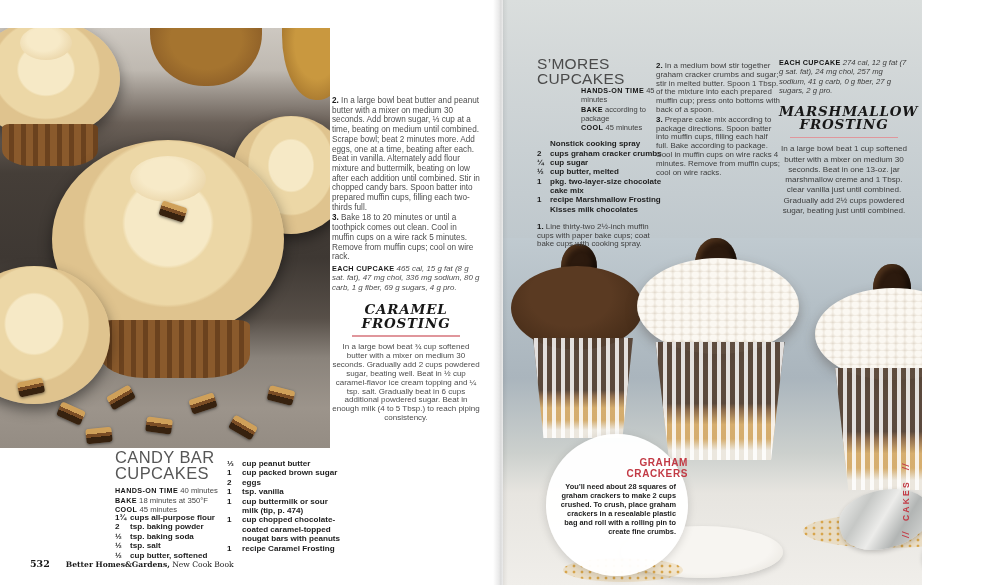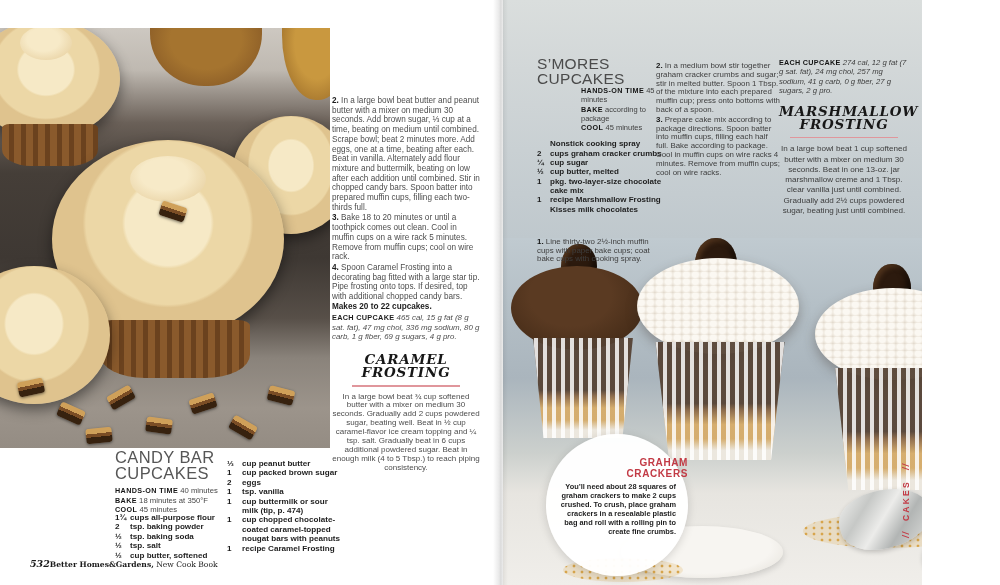--- a/index.html
+++ b/index.html
@@ -44,40 +44,40 @@
   .meta-row b{font-size:7.2px;letter-spacing:0.4px;color:#141414;}
 
   .ing-col{width:114px;}
   .ing-col1{left:115px;top:513px;}
   .ing-col2{left:227px;top:459px;}
   .ing-row{display:flex;font-size:8.1px;line-height:9.4px;font-weight:bold;color:#1e1e1e;}
   .ing-amt{flex:0 0 15px;}
   .ing-txt{flex:1;}
 
   .footer{left:30px;top:558px;font-family:"DejaVu Serif",serif;font-size:7.6px;color:#1a1a1a;}
-  .footer b{font-size:9.5px;margin-right:0;font-style:italic;}
+  .footer b{font-size:9.5px;margin-right:16px;}
   .footer .bt{font-weight:bold;}
   .footer .bs{font-style:normal;}
 
   
   .page-right{left:503px;top:0;width:419px;height:585px;overflow:hidden;
     background:linear-gradient(180deg,#dadedd 0,#d2d7d8 70px,#c9d0d3 150px,#bfc8cd 238px);}
   .rcol{position:absolute;}
   .rcol1{left:34px;top:56px;width:125px;}
   .rcol2{left:153px;top:62px;width:125px;}
   .rcol3{left:276px;top:58px;width:130px;}
   .recipe-title-r{font-size:15.5px;line-height:15px;font-weight:400;letter-spacing:0.3px;color:#4b4b4b;}
   .meta-r .meta-row{font-size:7.5px;line-height:9.3px;color:#3f3f3f;padding-left:44px;}
   .ing-list{margin-top:7px;}
   .ing-list .ing-row{font-size:8px;line-height:9.3px;}
   .ing-list .ing-amt{flex:0 0 13px;}
   .noamt{padding-left:13px;}
   .rstep{margin:0 0 1px 0;font-size:7.9px;line-height:8.8px;color:#3e3e3e;}
   .rstep b{color:#161616;}
-  .rstep1{margin-top:24px;}
+  .rstep1{margin-top:9px;}
   .rnutri{margin:0;font-size:7.7px;line-height:9.4px;font-style:italic;color:#3e3e3e;}
   .rnutri b{font-style:normal;font-size:7.2px;letter-spacing:0.3px;color:#141414;}
   .rsubrec{text-align:center;margin-top:9px;}
   .rsubrec .subrec-body{font-size:8.1px;line-height:10.3px;color:#3c3c3c;}
 
   .pr-photo{left:0;top:238px;width:497px;height:347px;overflow:hidden;
     background:linear-gradient(180deg,#c0cad0 0,#b4bfc6 70px,#aab5bd 140px,#ccd0cd 215px,#e7e5e0 255px,#f0eeea 347px);}
   .kiss{position:absolute;background:#2c1a0e;
     border-radius:50% 50% 46% 46%/80% 80% 25% 25%;
     box-shadow:inset -4px -3px 6px rgba(0,0,0,0.55),inset 3px 3px 5px rgba(120,80,45,0.5);}
@@ -143,21 +143,20 @@
     <div class="candy" style="left:146px;top:390px;transform:rotate(8deg);"></div>
     <div class="candy" style="left:190px;top:368px;transform:rotate(-18deg);"></div>
     <div class="candy" style="left:230px;top:392px;transform:rotate(30deg);"></div>
     <div class="candy" style="left:86px;top:400px;transform:rotate(-6deg);"></div>
     <div class="candy" style="left:268px;top:360px;transform:rotate(14deg);"></div>
   </div>
 
   <div class="abs ltext-col">
     <p class="step"><b>2.</b><span> In a large bowl beat butter and peanut butter with a mixer on medium 30 seconds. Add brown sugar, ⅓ cup at a time, beating on medium until combined. Scrape bowl; beat 2 minutes more. Add eggs, one at a time, beating after each. Beat in vanilla. Alternately add flour mixture and buttermilk, beating on low after each addition until combined. Stir in chopped candy bars. Spoon batter into prepared muffin cups, filling each two-thirds full.</span></p>
     <p class="step"><b>3.</b><span> Bake 18 to 20 minutes or until a toothpick comes out clean. Cool in muffin cups on a wire rack 5 minutes. Remove from muffin cups; cool on wire rack.</span></p>
-    <p class="step"><b>4.</b><span> Spoon Caramel Frosting into a decorating bag fitted with a large star tip. Pipe frosting onto tops. If desired, top with additional chopped candy bars. </span><b>Makes 20 to 22 cupcakes.</b></p>
     <p class="nutri"><b>EACH CUPCAKE</b><span> 465 cal, 15 g fat (8 g sat. fat), 47 mg chol, 336 mg sodium, 80 g carb, 1 g fiber, 69 g sugars, 4 g pro.</span></p>
 
     <div class="subrec">
       <div class="subrec-title">
         <div>CARAMEL</div>
         <div>FROSTING</div>
       </div>
       <div class="subrec-rule" style="background:#e0969c;"></div>
       <div class="subrec-body">In a large bowl beat ¾ cup softened butter with a mixer on medium 30 seconds. Gradually add 2 cups powdered sugar, beating well. Beat in ½ cup caramel-flavor ice cream topping and ¼ tsp. salt. Gradually beat in 6 cups additional powdered sugar. Beat in enough milk (4 to 5 Tbsp.) to reach piping consistency.</div>
     </div>

